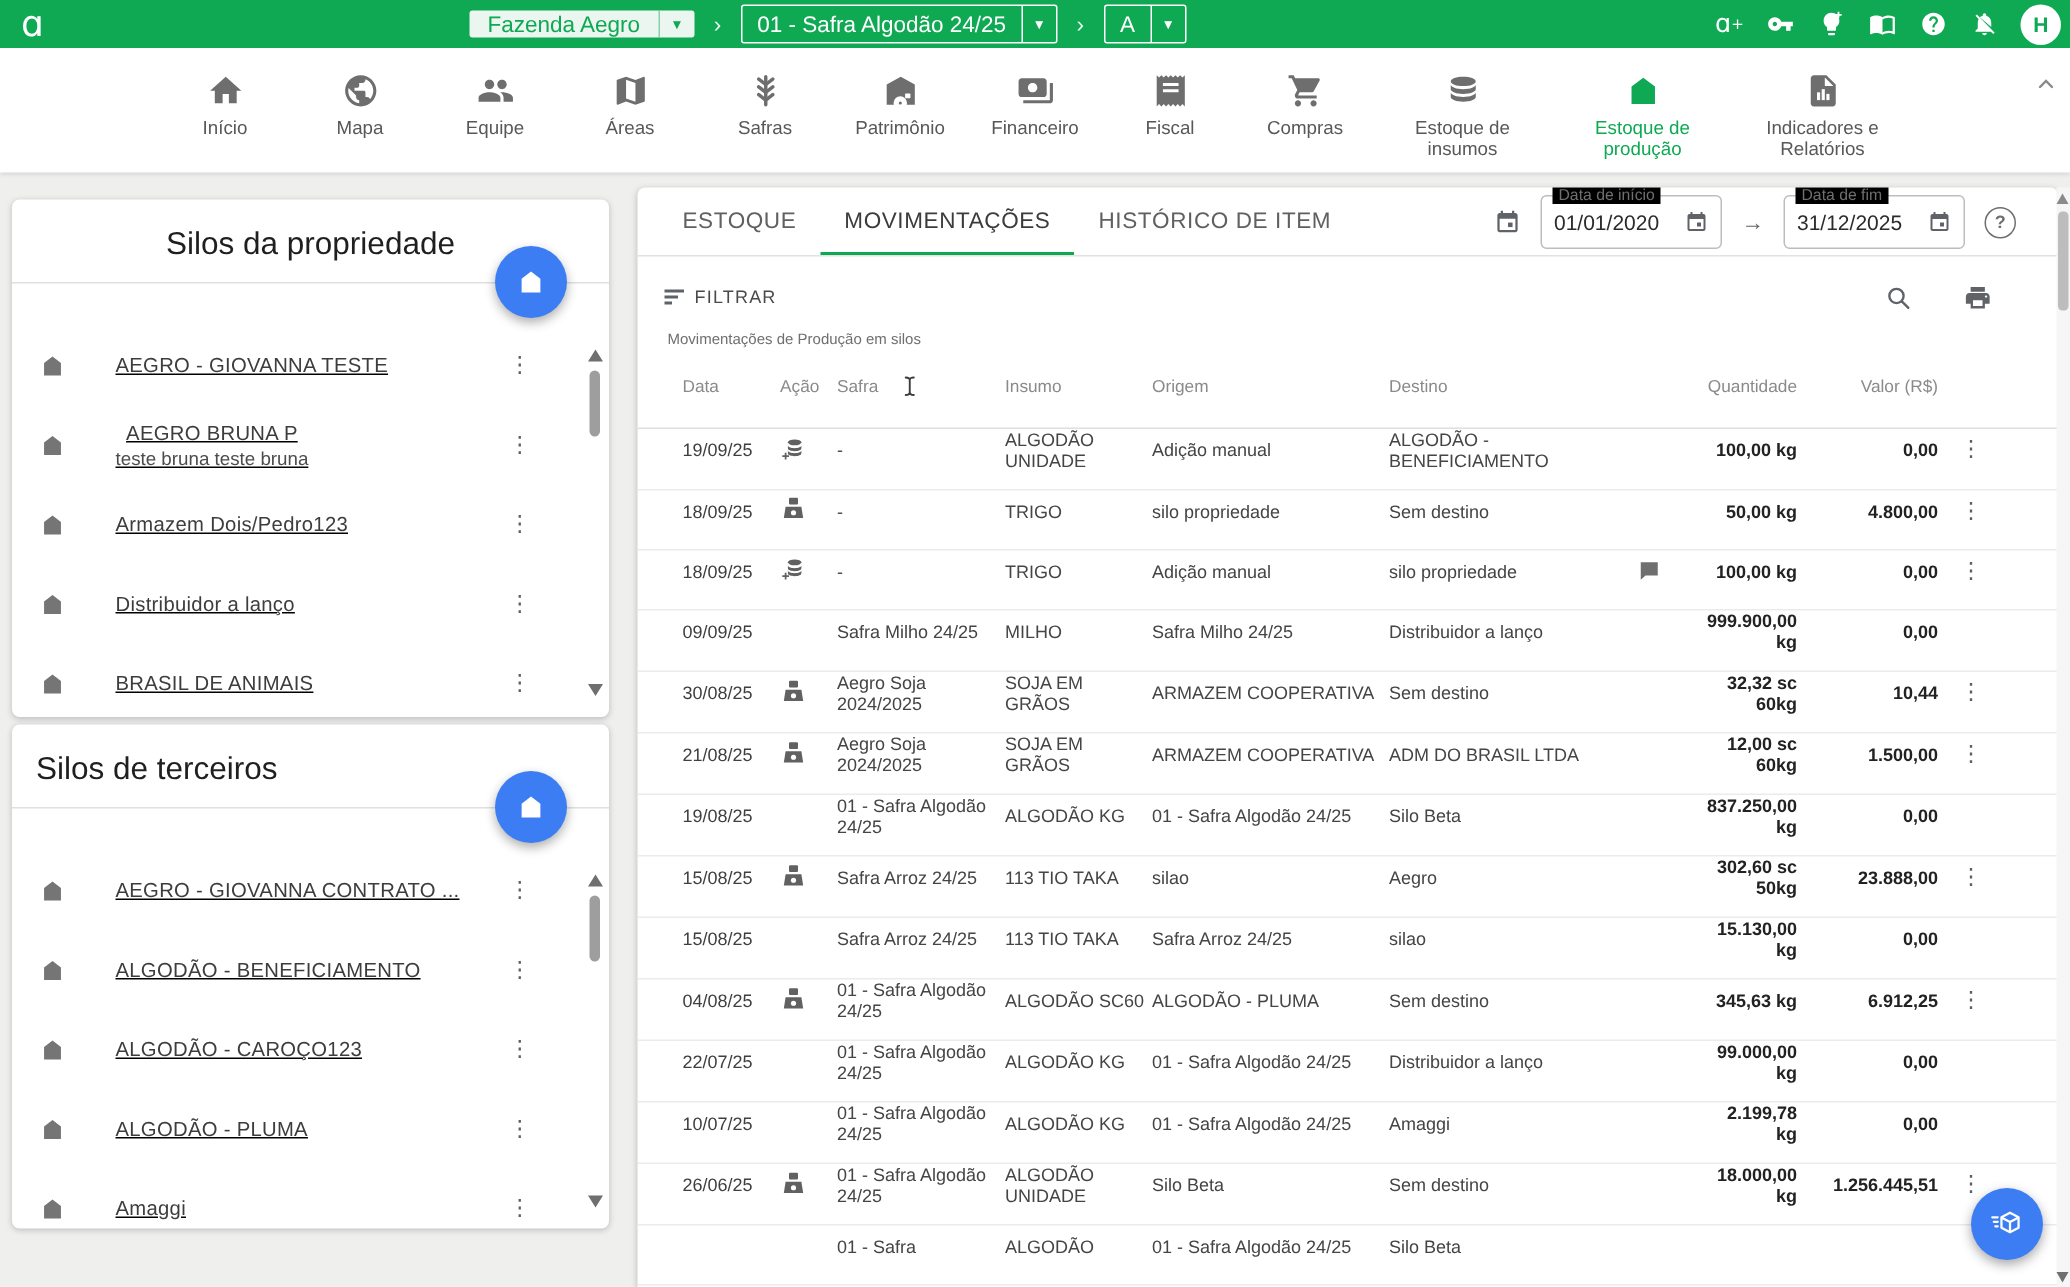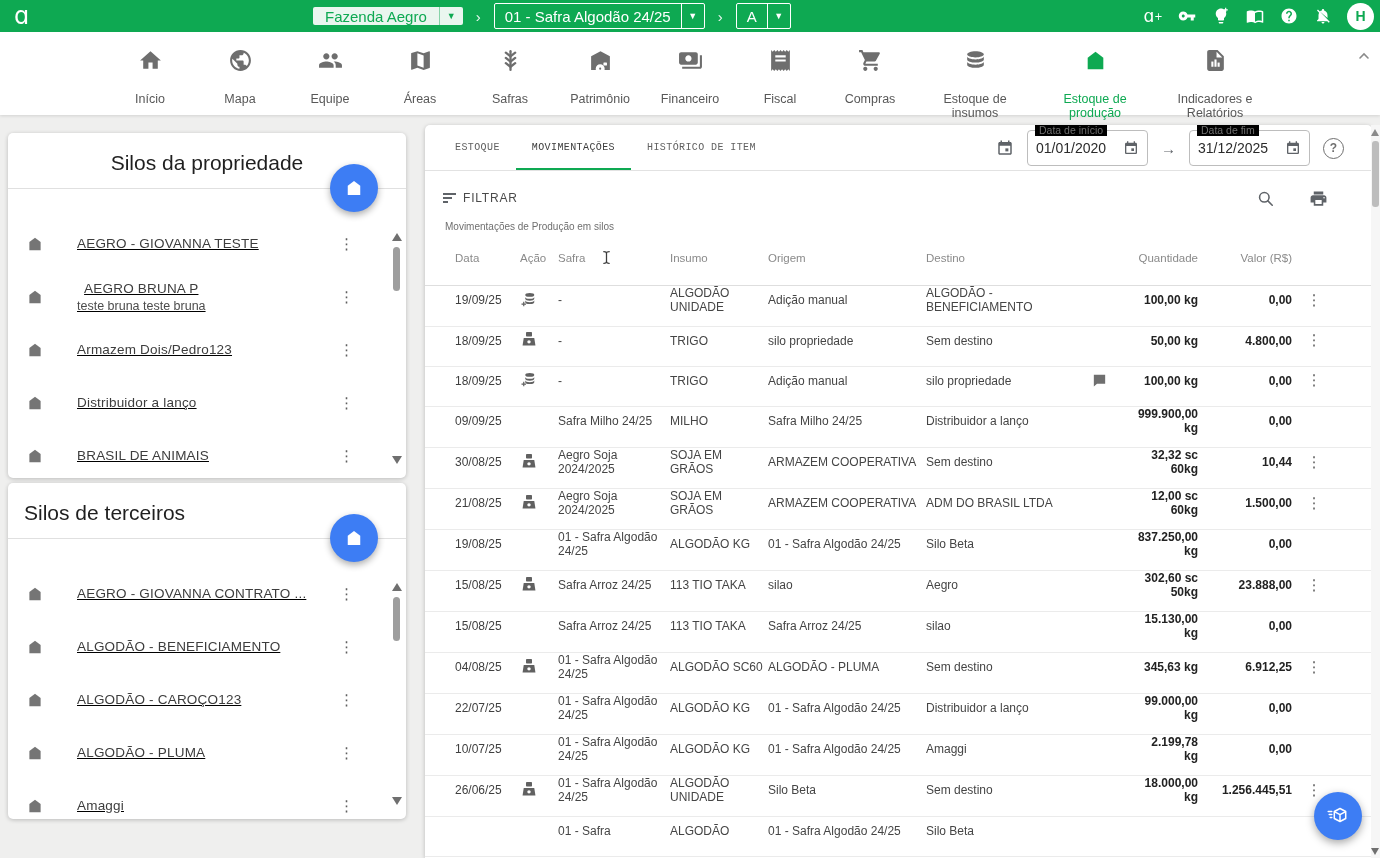--- a/index.html
+++ b/index.html
@@ -29,21 +29,21 @@
   .avatar { width:27px; height:27px; border-radius:50%; background:#fff; color:#0ea952;
     font-weight:bold; font-size:14px; display:flex; align-items:center; justify-content:center; cursor:pointer; }
 
   
   .nav { position:absolute; top:32px; left:0; right:0; height:83px; background:#fff;
     box-shadow:0 1px 3px rgba(0,0,0,.12); z-index:40; }
   .nav-inner { display:flex; justify-content:center; gap:28px; padding-top:13px; }
   .nav-item { min-width:62px; max-width:92px; text-align:center; color:#6e6e6e; cursor:pointer; }
   .nav-item .nico { height:28px; display:flex; align-items:flex-end; justify-content:center; }
   .nav-item .nico svg { width:25px; height:25px; }
-  .nav-item .nlbl { margin-top:19px; font-size:12.5px; color:#585858; line-height:14px; }
+  .nav-item .nlbl { margin-top:5px; font-size:12.5px; color:#585858; line-height:14px; }
   .nav-item.active, .nav-item.active .nlbl { color:#0ea952; }
   .nav-caret { position:absolute; right:8px; top:16px; color:#8a8a8a; }
   .nav-caret svg { width:16px; height:16px; }
 
   
   .card { position:absolute; background:#fff; border-radius:5px; box-shadow:0 1px 4px rgba(0,0,0,.22); }
   #card-prop  { left:8px; top:133px; width:398px; height:345px;text-align:center; }
   #card-third { left:8px; top:483px; width:398px; height:336px; }
   .card-title { font-size:21px; font-weight:400; color:#1f1f1f; padding:18px 16px 0 16px; height:55px; }
   .card-div { border-bottom:1px solid #e0e0e0; }
@@ -62,22 +62,22 @@
   .vscroll { position:absolute; right:3px; width:12px; top:100px; bottom:14px; }
   .vscroll .up { position:absolute; top:0; left:1px; width:0; height:0;
     border-left:5px solid transparent; border-right:5px solid transparent; border-bottom:8px solid #6f6f6f; }
   .vscroll .thumb { position:absolute; top:14px; left:2px; width:7px; height:44px; background:#9e9e9e; border-radius:4px; }
   .vscroll .down { position:absolute; bottom:0; left:1px; width:0; height:0;
     border-left:5px solid transparent; border-right:5px solid transparent; border-top:8px solid #6f6f6f; }
 
   
   #main-card { left:425px; top:125px; width:947px; height:733px; border-radius:5px 5px 0 0; overflow:hidden; }
   .tabrow { position:relative; height:46px; border-bottom:1px solid #e2e2e2; display:flex; padding-left:14px; }
-  .tab { position:relative; padding:0 16px; line-height:46px; font-size:10px; letter-spacing:.4px;
-    color:#606060; cursor:pointer; white-space:nowrap;font-family:Liberation Mono, monospace; }
+  .tab { position:relative; padding:0 16px; line-height:46px; font-size:15px; letter-spacing:.4px;
+    color:#606060; cursor:pointer; white-space:nowrap; }
   .tab.active { color:#3c3c3c; }
   .tab.active::after { content:""; position:absolute; left:0; right:0; bottom:0; height:2px; background:#0ea952; }
   .daterange { position:absolute; right:28px; top:0; height:46px; display:flex; align-items:center; gap:13px; }
   .gico { color:#5f6368; display:flex; }
   .gico svg { width:18px; height:18px; }
   .datefield { position:relative; width:121px; height:36px; border:1px solid #bdbdbd; border-radius:4px;
     display:flex; align-items:center; padding:0 8px; background:#fff; cursor:text; }
   .datefield .flabel { position:absolute; top:-7px; left:7px; background:#000000; padding:0 4px;
     font-size:10.5px; color:#6f6f6f; white-space:nowrap; }
   .datefield .dval { font-size:14px; color:#2b2b2b; flex:1; }

